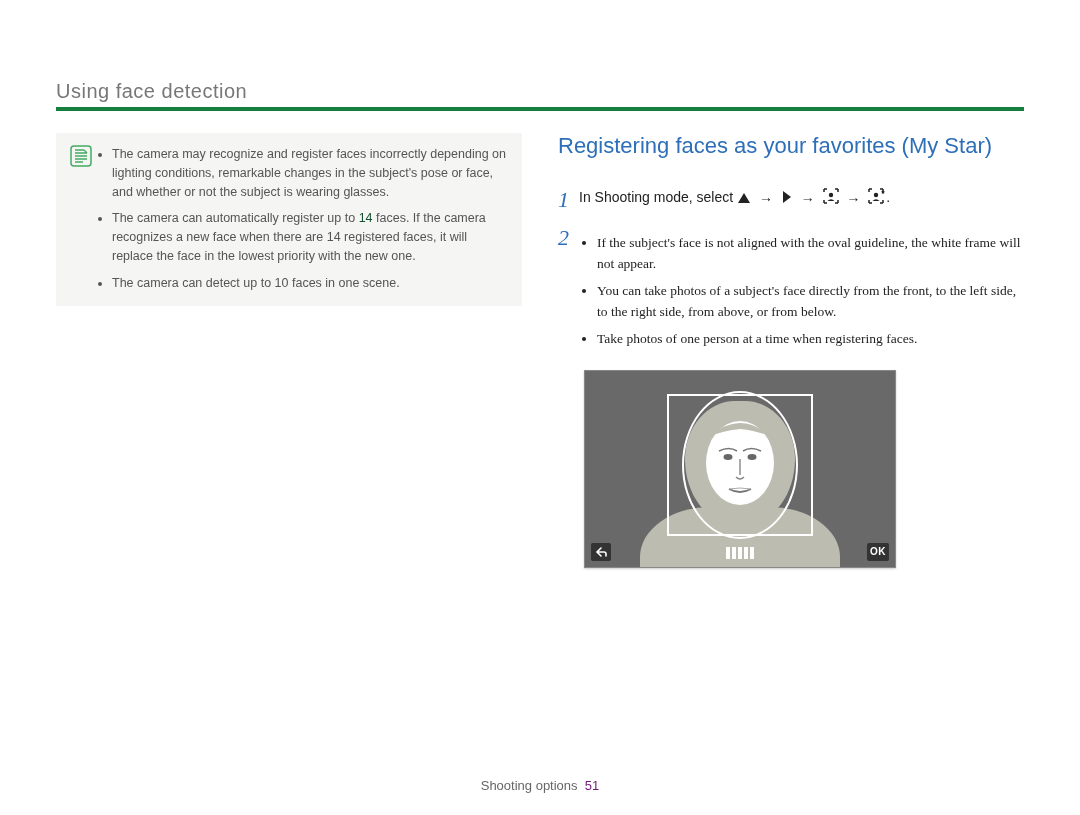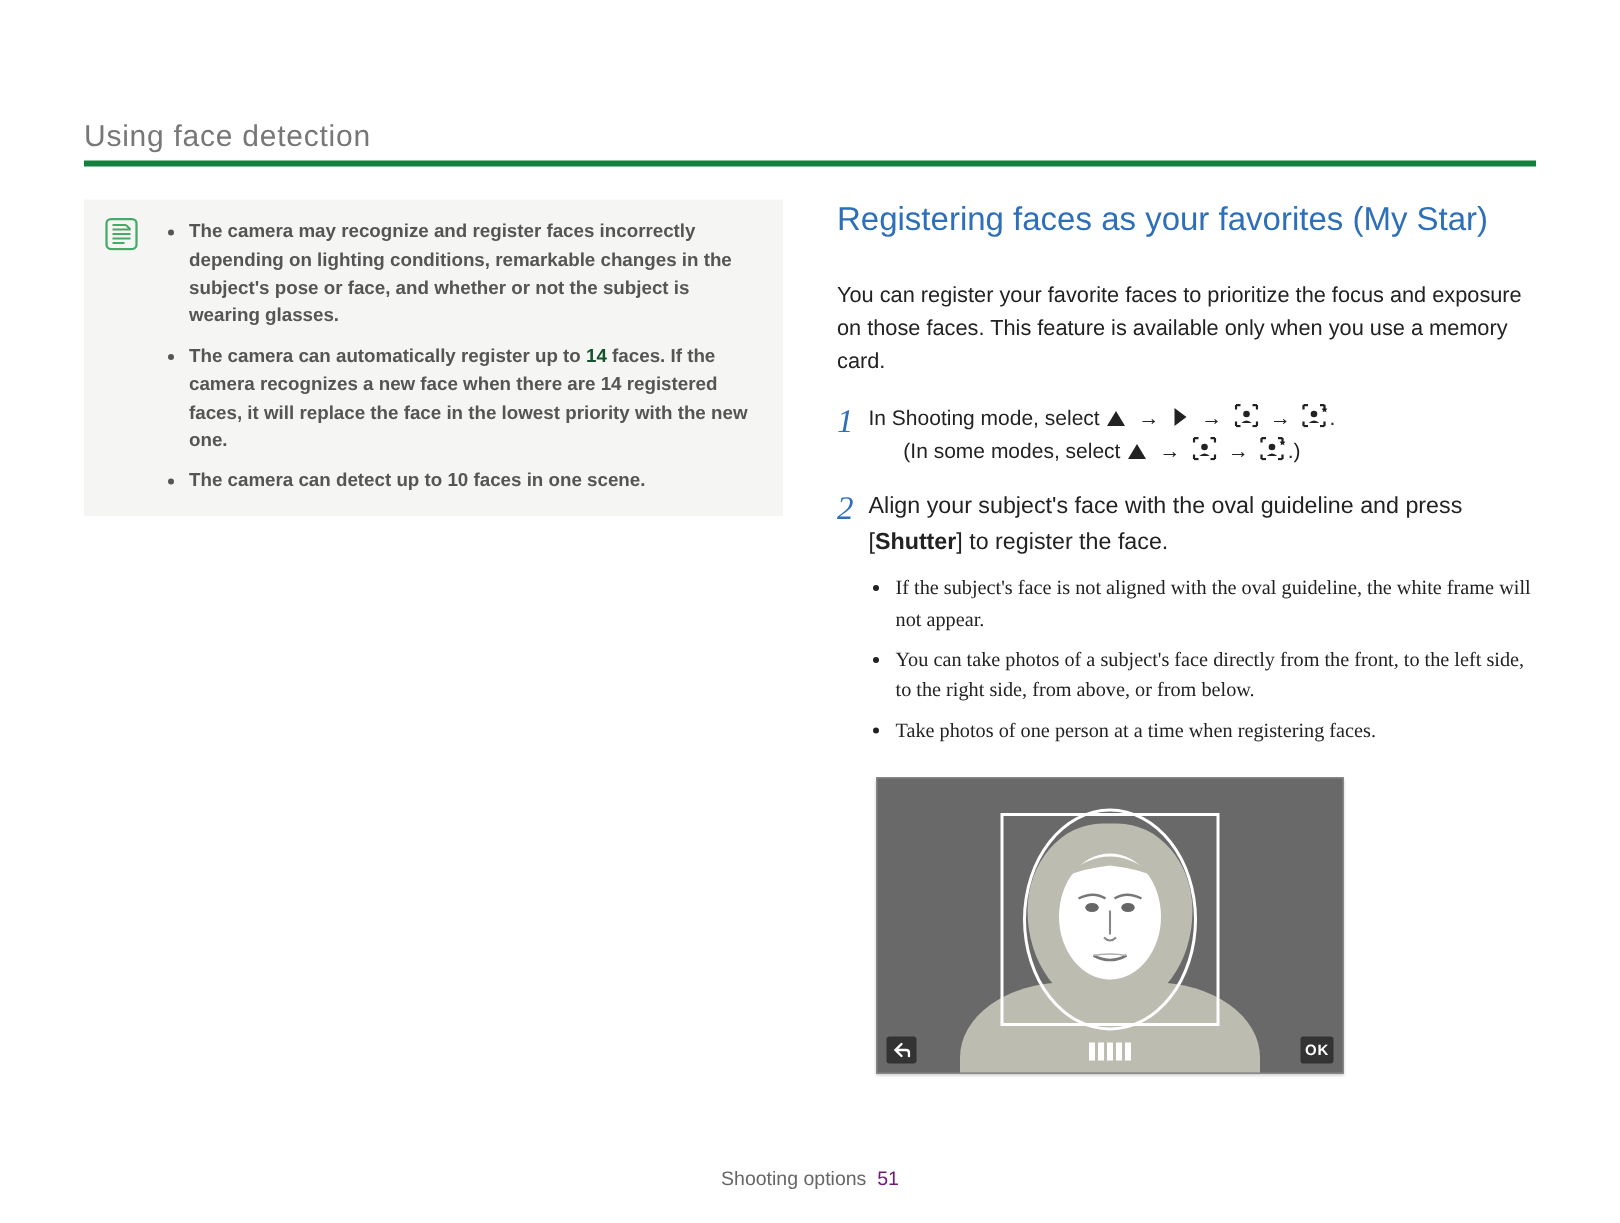--- a/index.html
+++ b/index.html
@@ -34,23 +34,22 @@
   .col-left, .col-right {
     flex: 1;
     min-width: 0;
   }
 
   
   .note-box {
     background: #f5f5f3;
     padding: 12px 14px 14px 14px;
     display: flex;
-    gap: 18px;
+    gap: 4px;
     color: #555;
-    font-weight: bold;
   }
   .note-icon {
     flex: 0 0 22px;
   }
   .note-icon svg { display:block; }
   .note-list {
     margin: 0;
     padding-left: 16px;
     font-size: 12.5px;
     line-height: 1.5;
@@ -257,21 +256,20 @@
           </li>
           <li>
             <span>The camera can detect up to 10 faces in one scene.</span>
           </li>
         </ul>
       </div>
     </div>
 
     <div class="col-right">
       <h2 class="section-title">Registering faces as your favorites (My Star)</h2>
-      <p class="intro">You can register your favorite faces to prioritize the focus and exposure on those faces. This feature is available only when you use a memory card.</p>
 
       <div class="step">
         <div class="step-num">1</div>
         <div class="step-body">
           <div>
             <span>In Shooting mode, select </span>
             
             <svg class="icon-svg" width="14" height="12" viewBox="0 0 14 12">
                 <path d="M7 1 L13 11 L1 11 Z" fill="#222"></path>
               </svg>
@@ -289,48 +287,26 @@
               </svg>
             <span class="arrow">→</span>
             
             <svg class="icon-svg" width="18" height="16" viewBox="0 0 18 16">
                 <path d="M1 1h3M1 1v3 M15 1h-3M15 1v3 M1 15h3M1 15v-3 M15 15h-3M15 15v-3" stroke="#222" stroke-width="1.5" fill="none"></path>
                 <circle cx="8" cy="7" r="2.2" fill="#222"></circle>
                 <path d="M4.5 13 Q8 9.5 11.5 13" fill="#222"></path>
                 <path d="M15 2 l0.6 1.3 1.4 0.2 -1 1 0.25 1.4 -1.25 -0.7 -1.25 0.7 0.25 -1.4 -1 -1 1.4 -0.2 Z" fill="#222"></path>
               </svg><span>.</span>
           </div>
-          <div>
-            <span>(In some modes, select </span>
-            <svg class="icon-svg" width="14" height="12" viewBox="0 0 14 12">
-                <path d="M7 1 L13 11 L1 11 Z" fill="#222"></path>
-              </svg>
-            <span class="arrow">→</span>
-            <svg class="icon-svg" width="16" height="16" viewBox="0 0 16 16">
-                <path d="M1 1h3M1 1v3 M15 1h-3M15 1v3 M1 15h3M1 15v-3 M15 15h-3M15 15v-3" stroke="#222" stroke-width="1.5" fill="none"></path>
-                <circle cx="8" cy="7" r="2.2" fill="#222"></circle>
-                <path d="M4.5 13 Q8 9.5 11.5 13" fill="#222"></path>
-              </svg>
-            <span class="arrow">→</span>
-            <svg class="icon-svg" width="18" height="16" viewBox="0 0 18 16">
-                <path d="M1 1h3M1 1v3 M15 1h-3M15 1v3 M1 15h3M1 15v-3 M15 15h-3M15 15v-3" stroke="#222" stroke-width="1.5" fill="none"></path>
-                <circle cx="8" cy="7" r="2.2" fill="#222"></circle>
-                <path d="M4.5 13 Q8 9.5 11.5 13" fill="#222"></path>
-                <path d="M15 2 l0.6 1.3 1.4 0.2 -1 1 0.25 1.4 -1.25 -0.7 -1.25 0.7 0.25 -1.4 -1 -1 1.4 -0.2 Z" fill="#222"></path>
-              </svg><span>.)</span>
-          </div>
         </div>
       </div>
 
       <div class="step">
         <div class="step-num">2</div>
         <div class="step-body2">
-          <div>
-            <span>Align your subject's face with the oval guideline and press [</span><span class="camera-key">Shutter</span><span>] to register the face.</span>
-          </div>
           <ul class="sub-list">
             <li>If the subject's face is not aligned with the oval guideline, the white frame will not appear.</li>
             <li>You can take photos of a subject's face directly from the front, to the left side, to the right side, from above, or from below.</li>
             <li>Take photos of one person at a time when registering faces.</li>
           </ul>
         </div>
       </div>
 
       <div class="lcd-wrap">
         <div class="lcd">

